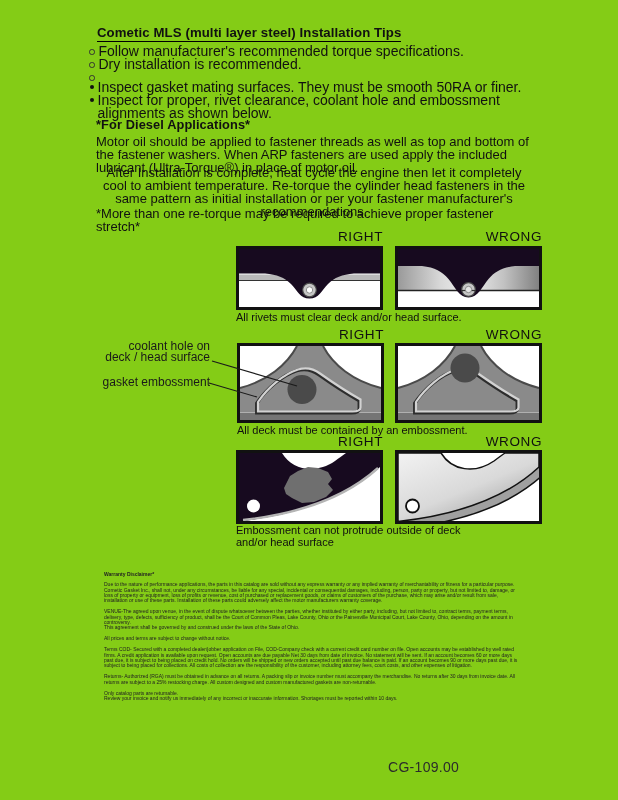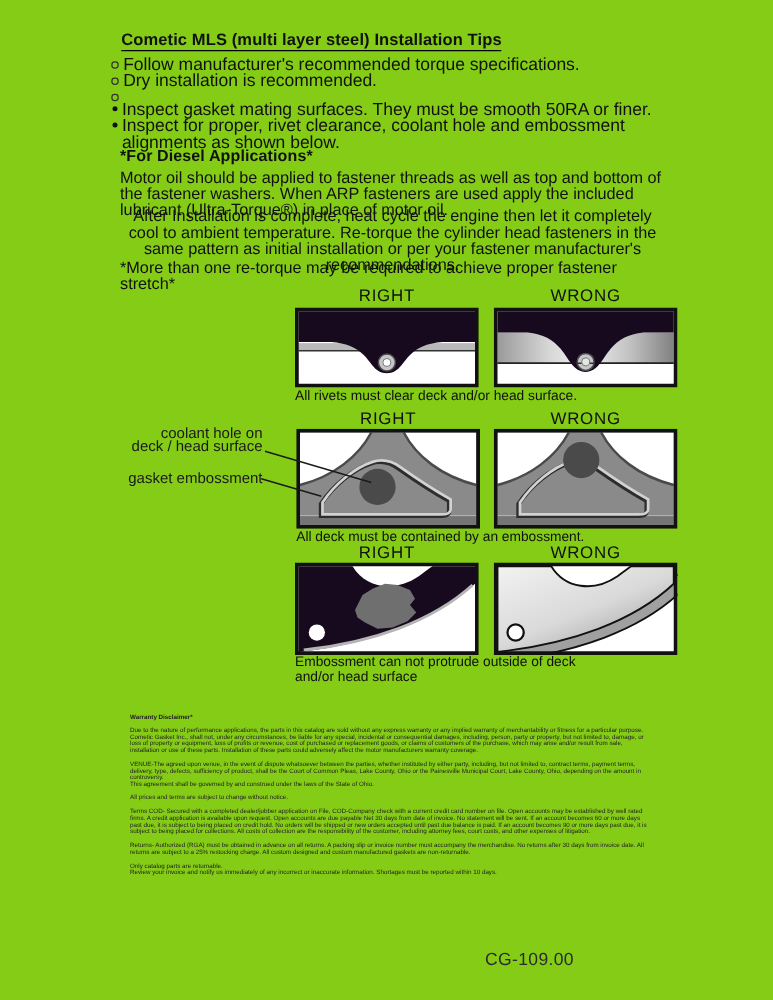--- a/index.html
+++ b/index.html
@@ -13,21 +13,21 @@
     font-size:13.2px;font-weight:bold;letter-spacing:.1px;
     border-bottom:1.6px solid #000;padding-bottom:1px;display:inline-block;
   }
   .bullets{width:450px;font-size:14px;line-height:13px;}
   .b-row{display:flex;align-items:flex-start;}
   .b-row.sub{margin-left:1px;}
   .marker-open{flex:none;width:3.5px;height:3.5px;border:1px solid #333;border-radius:50%;margin:4.2px 4px 0 0;}
   .marker-solid{flex:none;width:4px;height:4px;background:#111;border-radius:50%;margin:4.2px 3.5px 0 0;}
   .section-head{font-size:12.8px;font-weight:bold;letter-spacing:.1px;}
   .para{font-size:13px;line-height:13px;width:436px;}
-  .dw-label{font-size:13.5px;letter-spacing:.6px;text-align:center;width:147px;color:#101010;}
+  .dw-label{font-size:13.5px;letter-spacing:.6px;text-align:right;width:147px;color:#101010;}
   .caption{font-size:11px;line-height:11.5px;color:#101010;white-space:pre-line;}
   .anno{font-size:12px;line-height:11px;text-align:right;width:120px;white-space:pre-line;color:#1a1a1a;}
   .fineprint-outer{width:414px;}
   .fineprint{
     width:828px;transform:scale(0.5);transform-origin:0 0;
     font-size:10px;line-height:10.8px;color:#222;
   }
   .fineprint .fp-head{font-weight:bold;margin:0 0 9px 0;}
   .fineprint p{margin:0 0 11px 0;white-space:pre-line;}
   .doc-code{font-size:14px;letter-spacing:.3px;color:#2b2b2b;}

